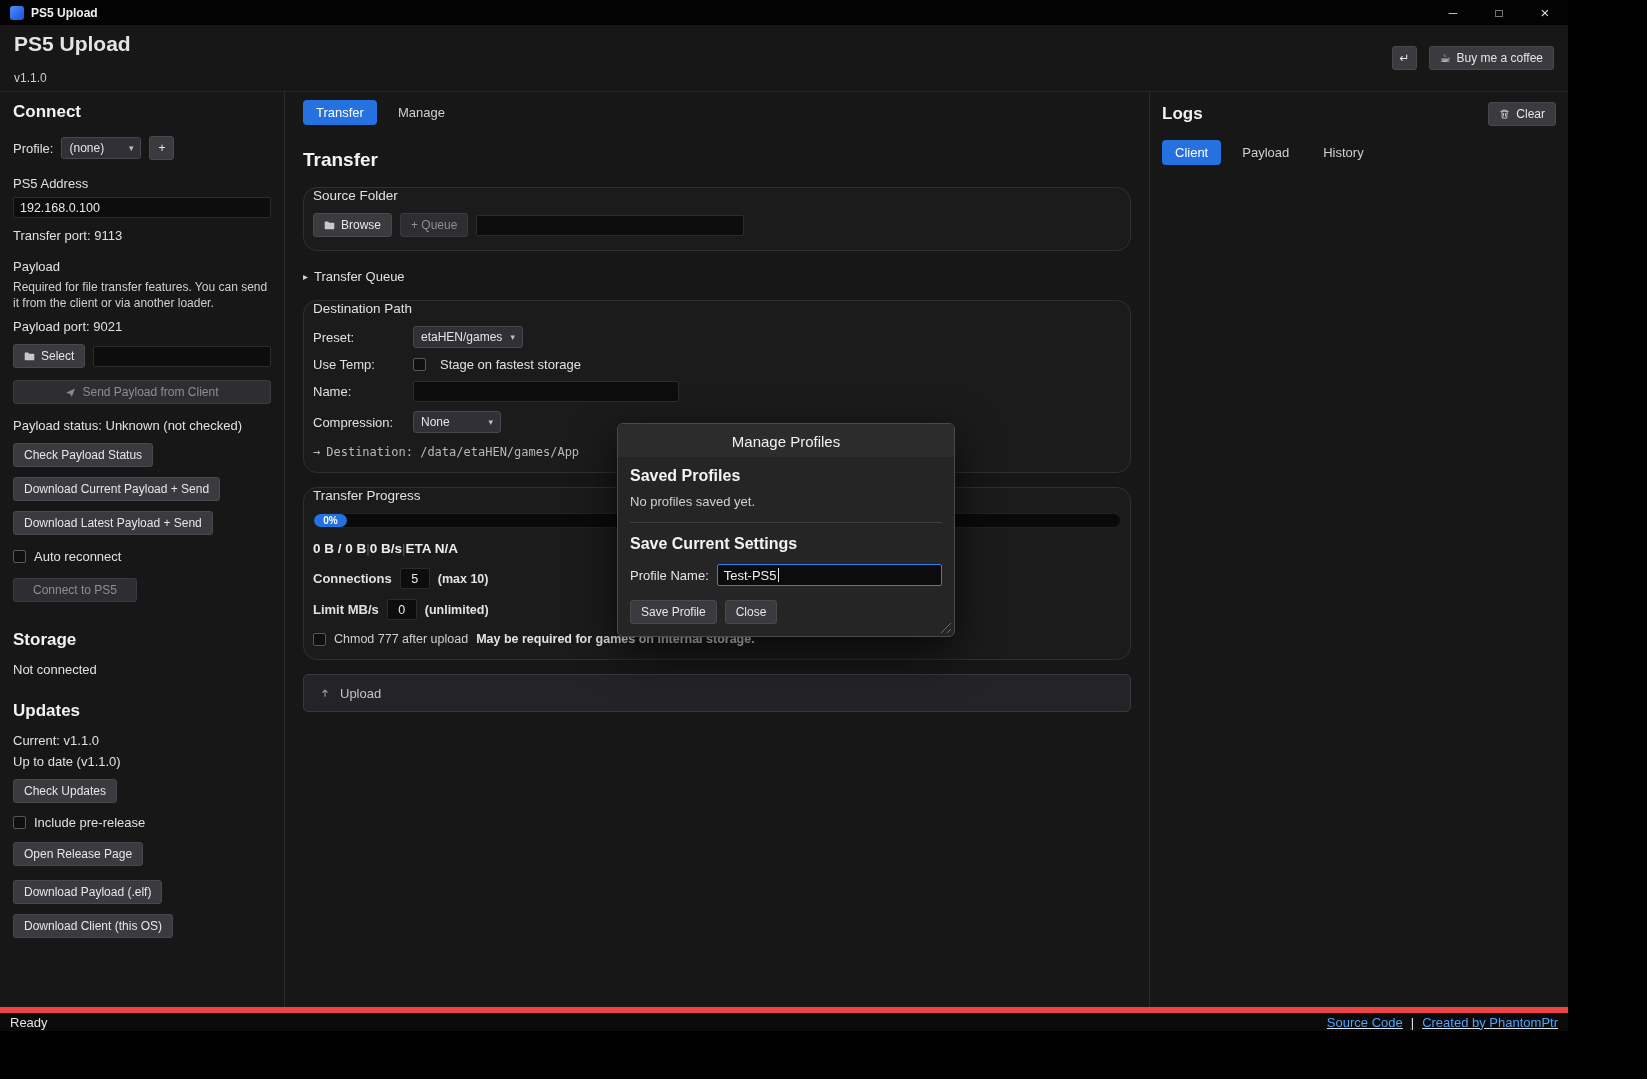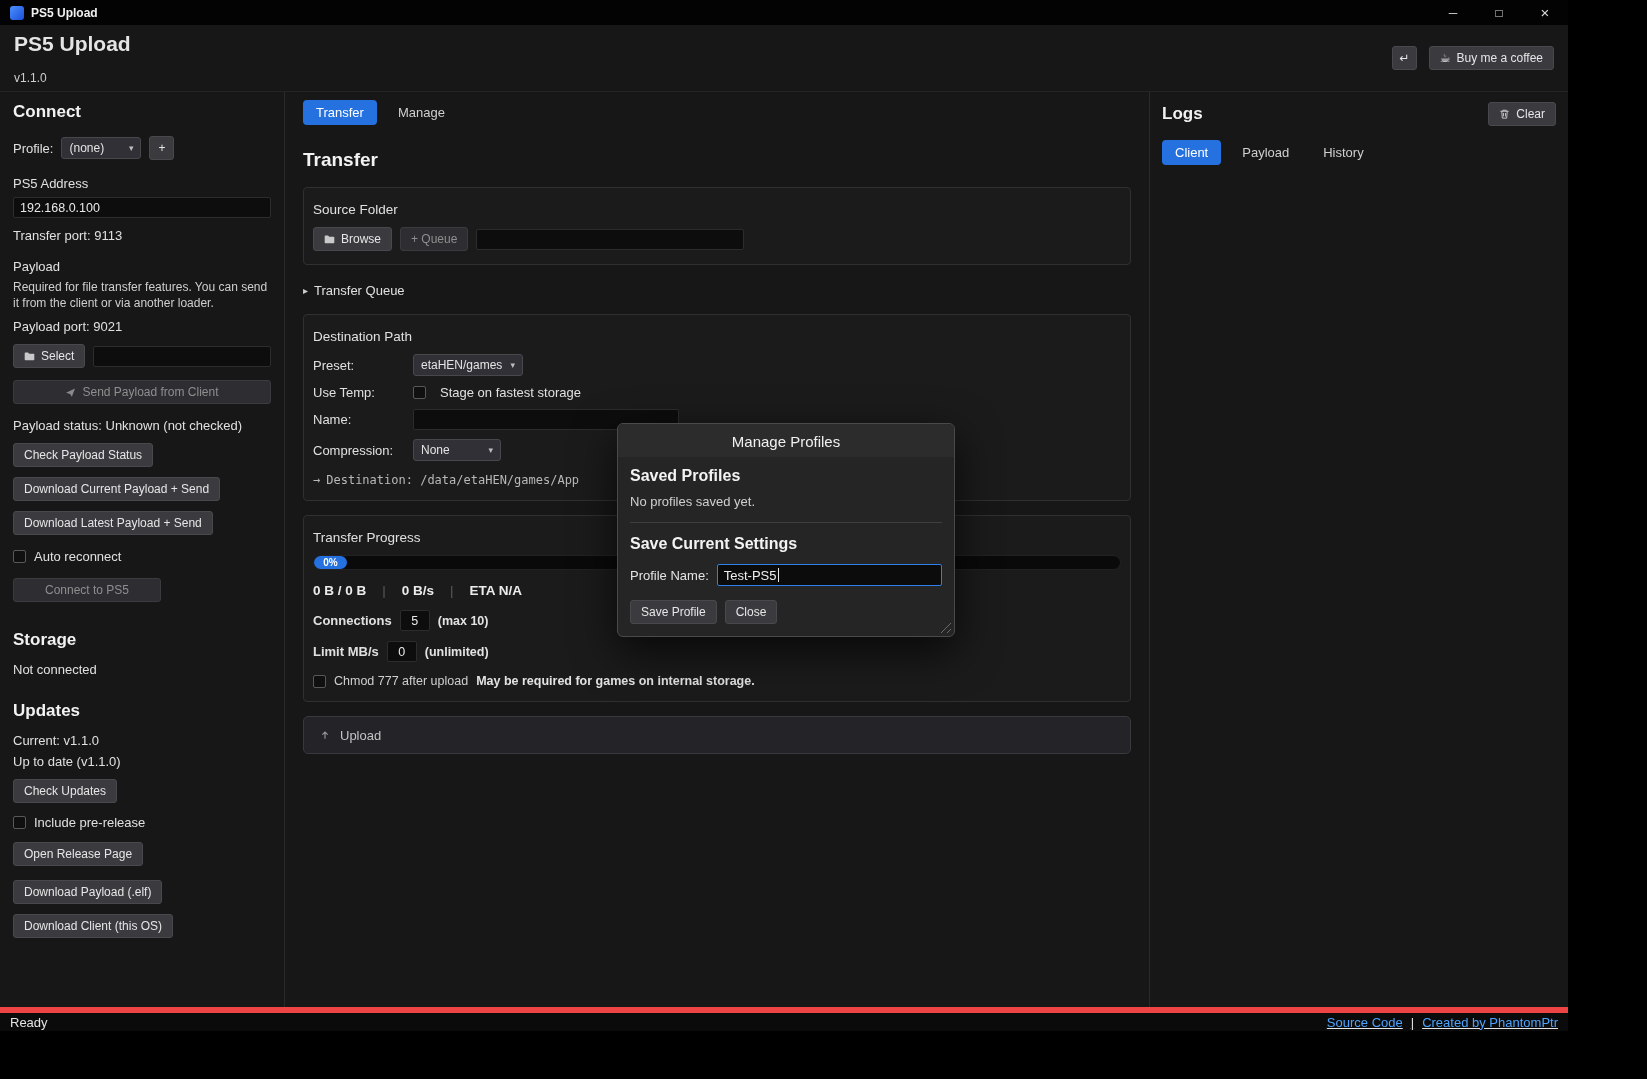--- a/index.html
+++ b/index.html
@@ -43,30 +43,30 @@
   .select { background:#303036; border:1px solid #47474c; border-radius:3px; height:22px; display:inline-flex; align-items:center; justify-content:space-between; padding:0 7px; font-size:12px; gap:8px; cursor:pointer; flex:none; }
   .car { font-size:9px; color:#bdbdbd; }
   .cb { width:13px; height:13px; background:#101010; border:1px solid #585858; border-radius:2px; flex:none; display:inline-block; cursor:pointer; }
 
   
   .tabs { display:flex; gap:8px; align-items:center; }
   .tab { padding:5px 13px; border-radius:4px; font-size:13px; color:#cfcfcf; cursor:pointer; background:transparent; border:none; font-family:inherit; }
   .tab.active { background:var(--accent); color:#fff; }
 
   
-  .group { border:1px solid #303030; border-radius:4px; background:#1b1b1b; padding:14px 9px 13px; }
+  .group { border:1px solid #303030; border-radius:14px; background:#1b1b1b; padding:0 9px 13px; }
   .group-title { font-size:13.5px; color:#e0e0e0; margin-bottom:10px; }
   .form-row { display:flex; align-items:center; margin-top:9px;gap:8px; }
   .form-row .flabel { width:92px; font-size:13px; color:#e0e0e0; flex:none; }
   .mono { font-family:"DejaVu Sans Mono","Liberation Mono",monospace; font-size:12px; color:#b8b8b8; }
 
   
   .track { height:15px; background:#0a0a0a; border:1px solid #222; border-radius:8px; position:relative; margin-top:2px; }
   .chip { position:absolute; left:0; top:0; bottom:0; width:33px; background:var(--accent); border-radius:8px; color:#fff; font-size:10px; font-weight:700; display:flex; align-items:center; justify-content:center; }
-  .stats { display:flex; gap:16px; align-items:flex-start; margin-top:13px; font-size:13.5px; font-weight:700; color:#ececec; }
+  .stats { display:flex; gap:0; align-items:flex-start; margin-top:13px; font-size:13.5px; font-weight:700; color:#ececec; }
   .sep { color:#5a5a5a; font-weight:400; }
   .bold-hint { font-size:12.5px; font-weight:700; color:#e3e3e3; }
 
   .upload-btn { margin-top:14px; width:100%; height:38px; background:#232328; border:1px solid #38383d; border-radius:5px; color:#c4c4c4; font-size:13px; display:flex; align-items:center; gap:9px; padding:0 15px; cursor:pointer; font-family:inherit; }
 
   
   .modal { position:absolute; left:617px; top:331px; width:338px; background:#252525; border:1px solid #4a4a4a; border-radius:6px; box-shadow:0 14px 44px rgba(0,0,0,.7); z-index:10; padding-bottom:12px; }
   .modal-title { text-align:center; font-size:15px; padding:9px 0 7px; color:#f0f0f0; background:#2c2c2c; border-radius:6px 6px 0 0; }
   .modal-inner { padding:4px 12px 0; }
   .m-h { font-size:16px; font-weight:700; color:#f3f3f3; }
@@ -175,21 +175,21 @@
       <div></div>
       <button class="btn mt10">Download Current Payload + Send</button>
       <div></div>
       <button class="btn mt10">Download Latest Payload + Send</button>
 
       <div class="row mt14">
         <span class="cb"></span>
         <span class="lbl">Auto reconnect</span>
       </div>
 
-      <button class="btn dim mt14" style="width:148px;justify-content:center">Connect to PS5</button>
+      <button class="btn dim mt14" style="width:124px;justify-content:center">Connect to PS5</button>
 
       <div class="h1 mt28">Storage</div>
       <div class="lbl mt12">Not connected</div>
 
       <div class="h1 mt24">Updates</div>
       <div class="lbl mt12">Current: v1.1.0</div>
       <div class="lbl mt6">Up to date (v1.1.0)</div>
       <button class="btn mt10">Check Updates</button>
 
       <div class="row mt12">

